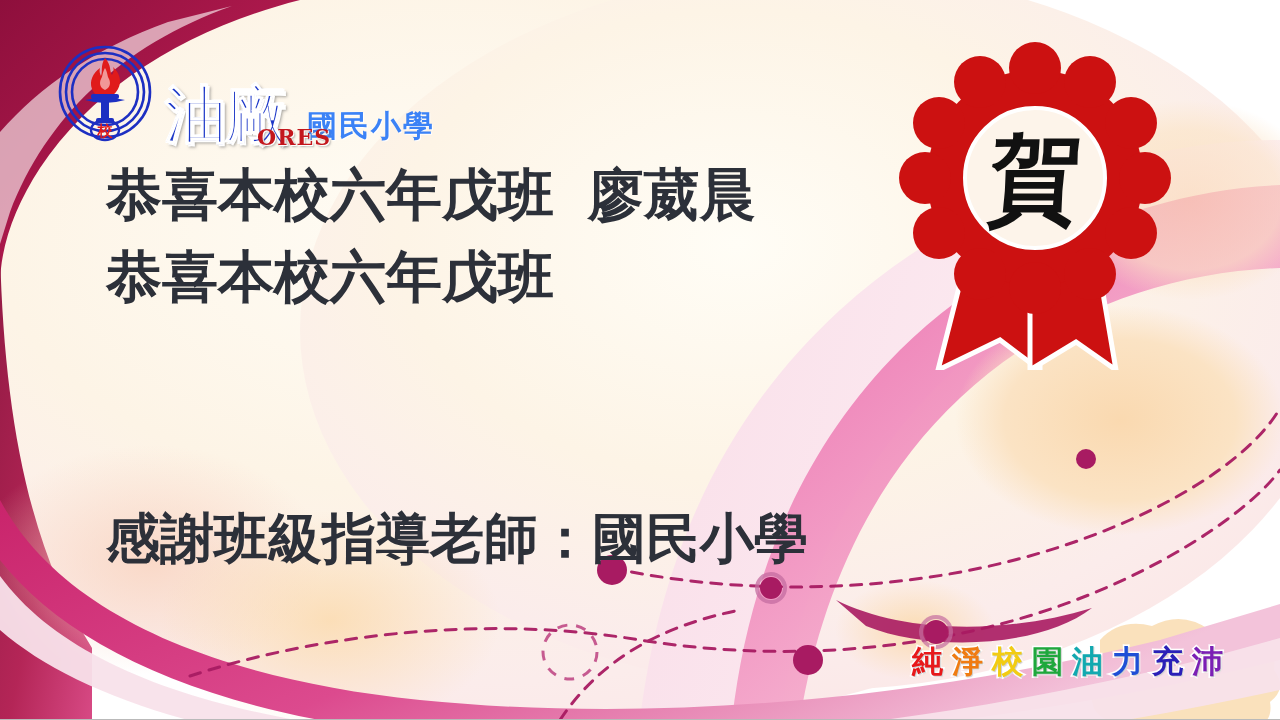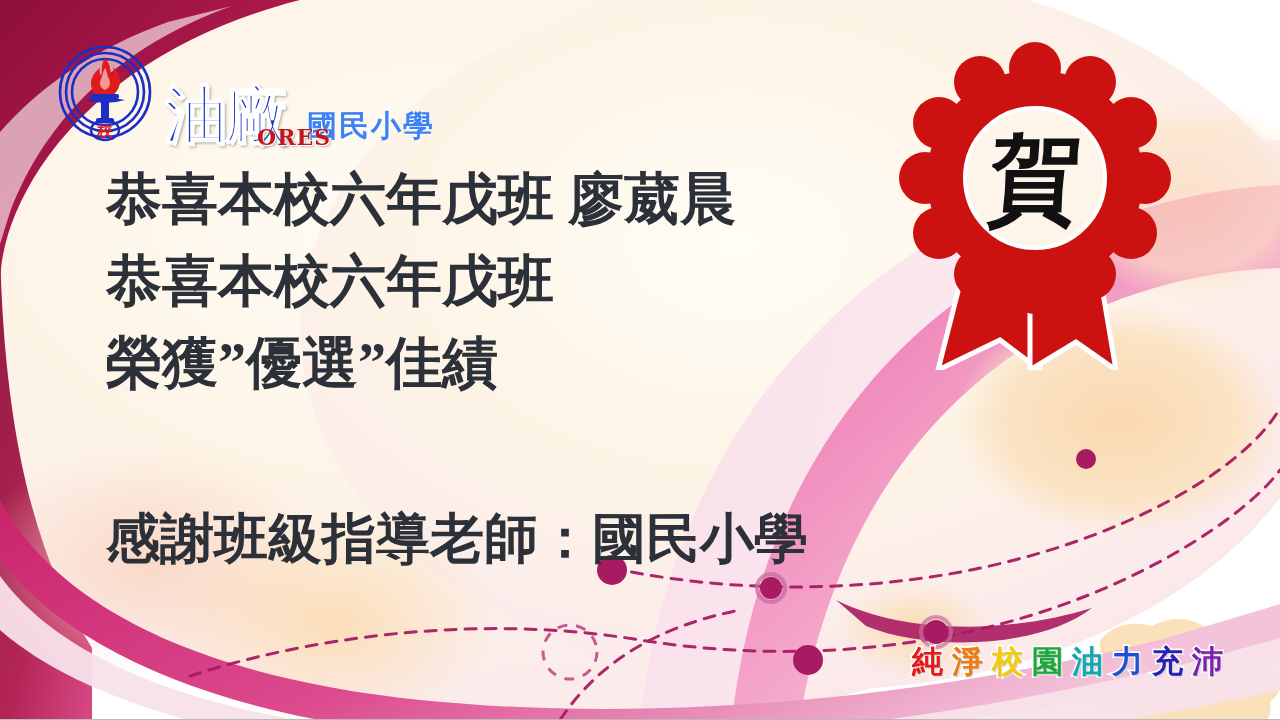--- a/index.html
+++ b/index.html
@@ -68,21 +68,21 @@
     text-shadow:1px 1px 0 rgba(255,255,255,.9);
   }
 
   
   .headline{
     position:absolute;
     left:106px;top:158px;
     width:860px;
   }
   .hl-line{
-    font-family:Liberation Serif, serif;
+    font-family:Liberation Mono, monospace;
     font-weight:700;
     font-size:56px;
     line-height:82px;
     color:#2c3039;
     white-space:nowrap;
     letter-spacing:0px;
   }
   .subline{
     position:absolute;
     left:106px;top:503px;
@@ -287,21 +287,20 @@
 
       <circle cx="145" cy="138" r="70" fill="#fdf4ea"></circle>
       <circle cx="145" cy="138" r="70" fill="none" stroke="#ffffff" stroke-width="4"></circle>
     </svg>
     <div class="rosette-char">賀</div>
   </div>
 
   <div class="headline">
     <div class="hl-line">恭喜本校六年戊班 廖葳晨</div>
     <div class="hl-line">恭喜本校六年戊班</div>
-    <div class="hl-line">榮獲”優選”佳績</div>
   </div>
 
   <div class="subline">感謝班級指導老師：國民小學</div>
 
   <div class="slogan" id="slogan">
       <span style="color: rgb(232, 25, 27);">純</span>
       <span style="color: rgb(240, 124, 17);">淨</span>
       <span style="color: rgb(242, 204, 18);">校</span>
       <span style="color: rgb(30, 168, 60);">園</span>
       <span style="color: rgb(18, 169, 176);">油</span>

